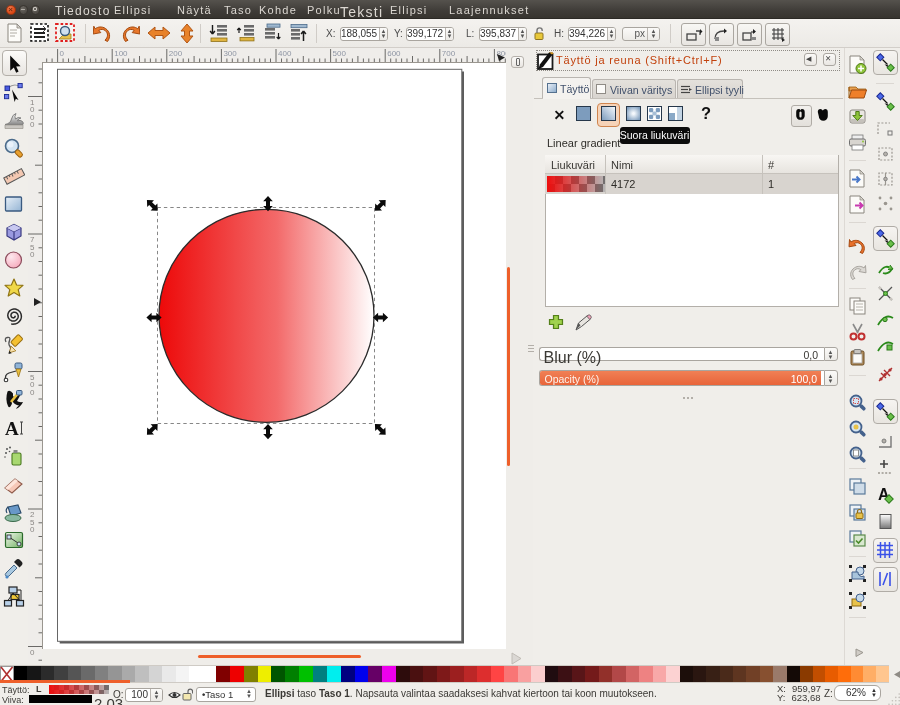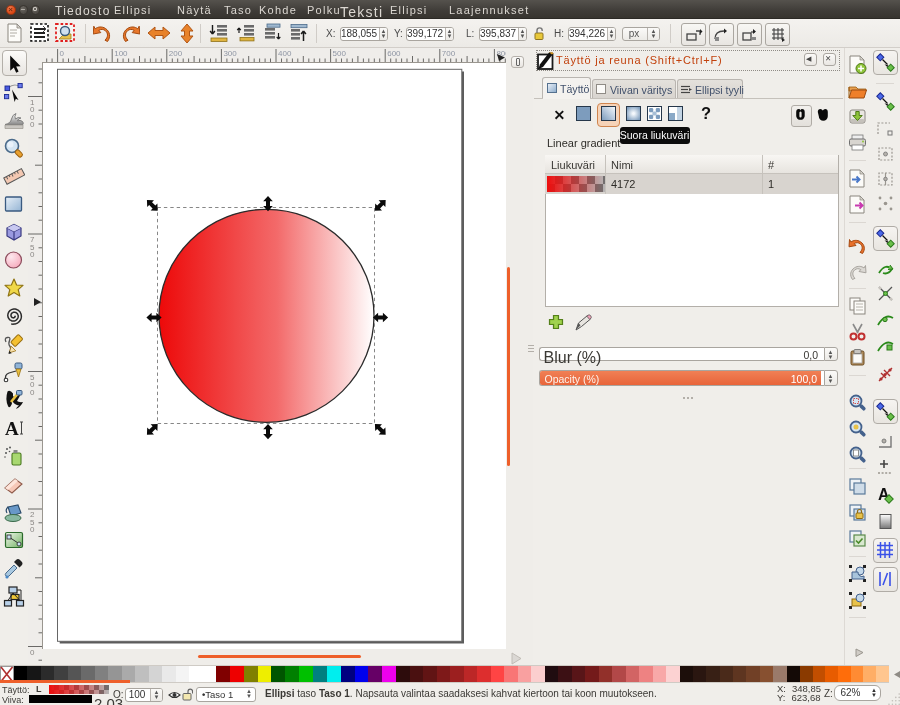--- a/index.html
+++ b/index.html
@@ -1,20 +1,20 @@
 <!DOCTYPE html>
 <html><head><meta charset="utf-8">
 <style>
 html,body{margin:0;padding:0;width:900px;height:705px;overflow:hidden;
  font-family:"Liberation Sans",sans-serif;background:#f0eeea;position:relative}
 *{box-sizing:border-box}
 .ab{position:absolute}
 .spin{position:absolute;background:#fff;border:1px solid #a9a59f;border-radius:3px;
  font-size:10px;color:#333;display:flex;align-items:center}
-.spin .val{flex:1;text-align:center;padding-right:2px}
+.spin .val{flex:1;text-align:right;padding-right:2px}
 .spin .btns{width:12px;height:100%;border-left:1px solid #b9b5b0;display:flex;flex-direction:column;
  align-items:center;justify-content:center;line-height:4px;background:linear-gradient(#fbfaf8,#eceae6);border-radius:0 2px 2px 0}
 .spin .btns span{font-size:6px;color:#555;height:5px;display:block}
 .tiplabel{color:#4a4a4a;font-size:10px}
 svg{display:block}
 </style></head><body>
 <div class="ab" style="left:0;top:0;width:900px;height:19px;background:linear-gradient(#55524d,#3f3c38 60%,#37342f);border-bottom:1px solid #2b2925">
     <div class="ab" style="left:6px;top:5px;width:9.5px;height:9.5px;border-radius:50%;background:radial-gradient(circle at 35% 30%,#f07b52,#d94612 70%);border:1px solid #9c3511"></div>
     <div class="ab" style="left:8.2px;top:6.2px;color:#7c2c0c;font-size:8px;font-weight:bold;line-height:7px">×</div>
     <div class="ab" style="left:18.7px;top:5px;width:9.5px;height:9.5px;border-radius:50%;background:radial-gradient(circle at 35% 30%,#6e6a64,#504c47 70%);border:1px solid #38342f"></div>
@@ -950,21 +950,21 @@
     <path d="M7,6.5 v-2 a2.3,2.3 0 0 1 4.6,0 v2" fill="none" stroke="#666" stroke-width="1.2"></path>
   </svg>
 <div class="spin" style="left:196px;top:686.5px;width:60px;height:15.5px">
     <div class="val" style="text-align:left;padding-left:5px;font-size:9.5px"><b>•</b>Taso 1</div>
     <div class="btns" style="border-left:none;background:none">
       <span>▲</span>
       <span>▼</span>
     </div>
   </div>
 <div class="ab" style="left:265px;top:687.5px;font-size:10px;color:#3a3834"><b>Ellipsi</b> taso <b>Taso 1</b>. Napsauta valintaa saadaksesi kahvat kiertoon tai koon muutokseen.</div>
-<div class="ab" style="left:777px;top:683.5px;font-size:9.5px;color:#3c3a36;line-height:9.2px">X:<span style="margin-left:6px">348,85</span><br>Y:<span style="margin-left:6px">623,68</span></div>
+<div class="ab" style="left:777px;top:683.5px;font-size:9.5px;color:#3c3a36;line-height:9.2px">X:<span style="margin-left:6px">959,97</span><br>Y:<span style="margin-left:6px">623,68</span></div>
 <div class="ab" style="left:824px;top:688px;font-size:10px;color:#3c3a36">Z:</div>
 <div class="spin" style="left:834px;top:684.5px;width:47px;height:16.5px;border-radius:6px">
     <div class="val">62%</div>
     <div class="btns" style="background:none;border-left:none">
       <span style="color:#333">▲</span>
       <span style="color:#333">▼</span>
     </div>
   </div>
 <svg class="ab" style="left:887px;top:692px" width="13" height="13" viewBox="0 0 13 13">
     <circle cx="12.2" cy="2.0" r="0.8" fill="#c2beb8"></circle>

